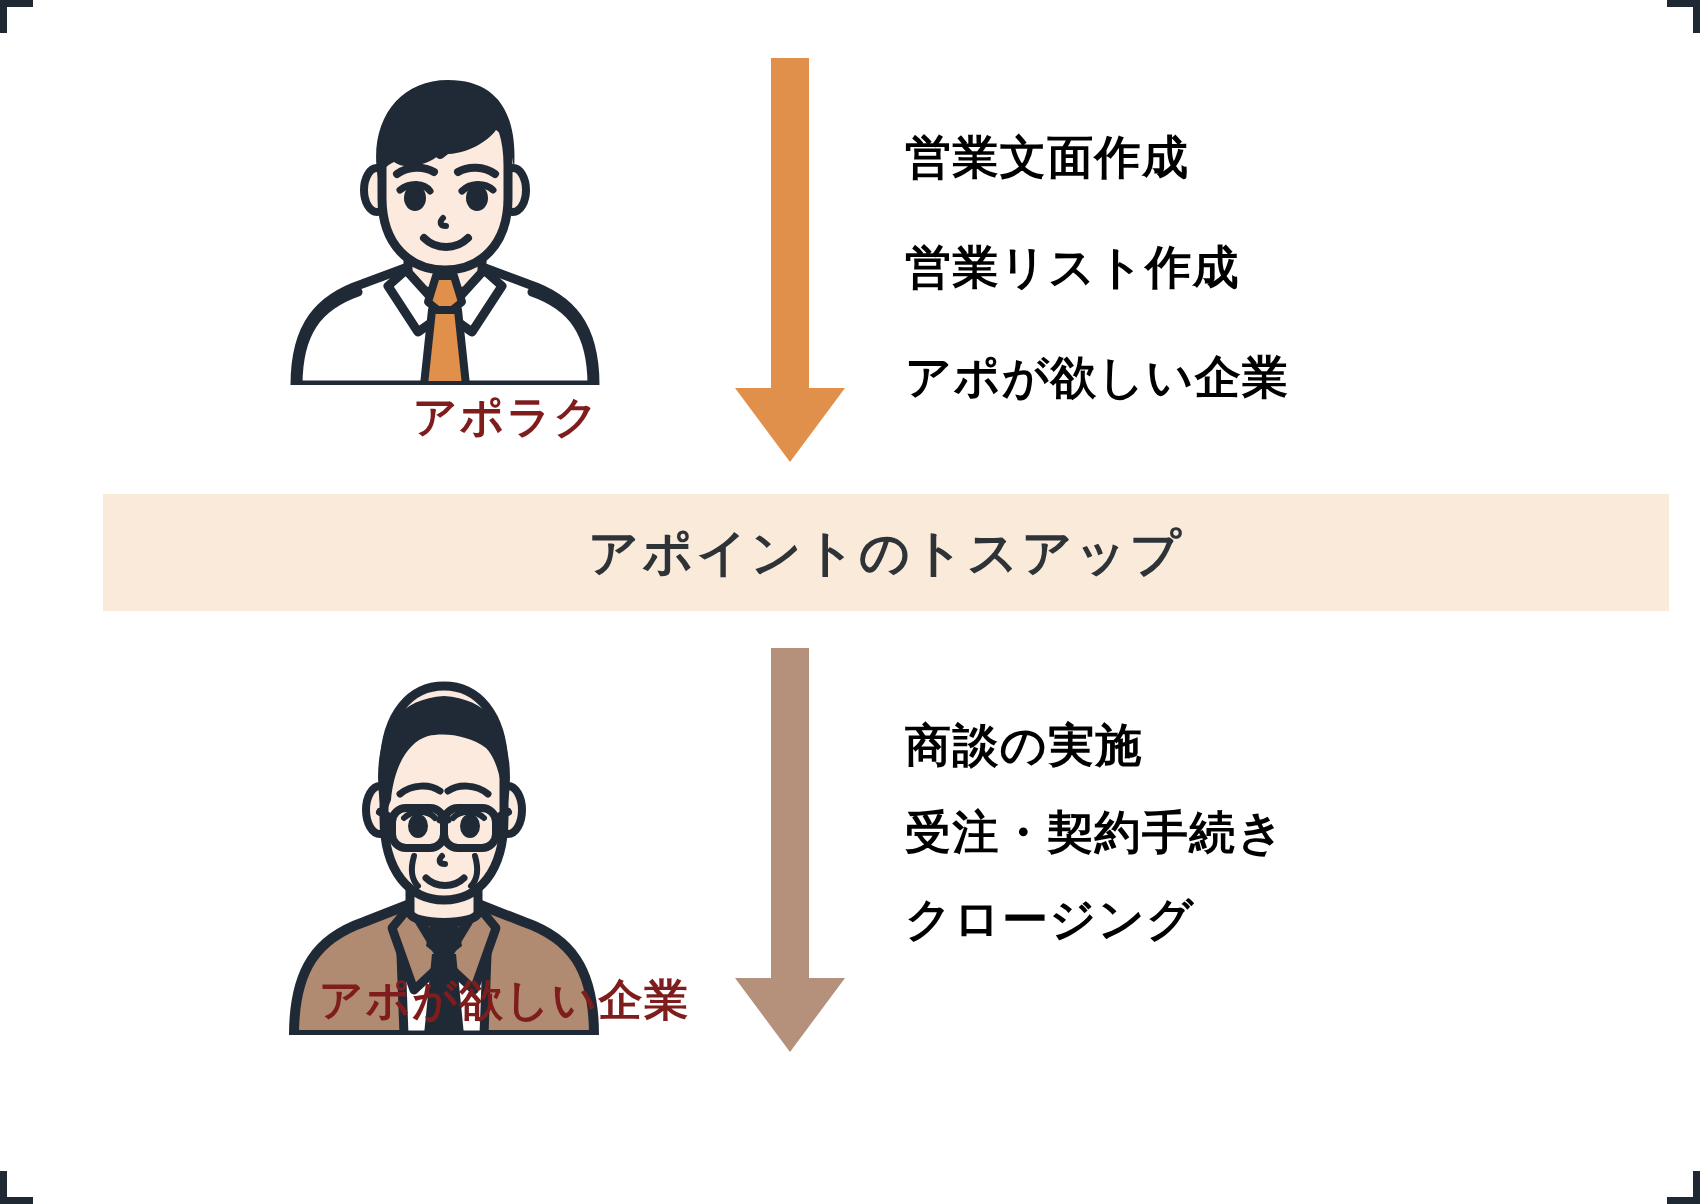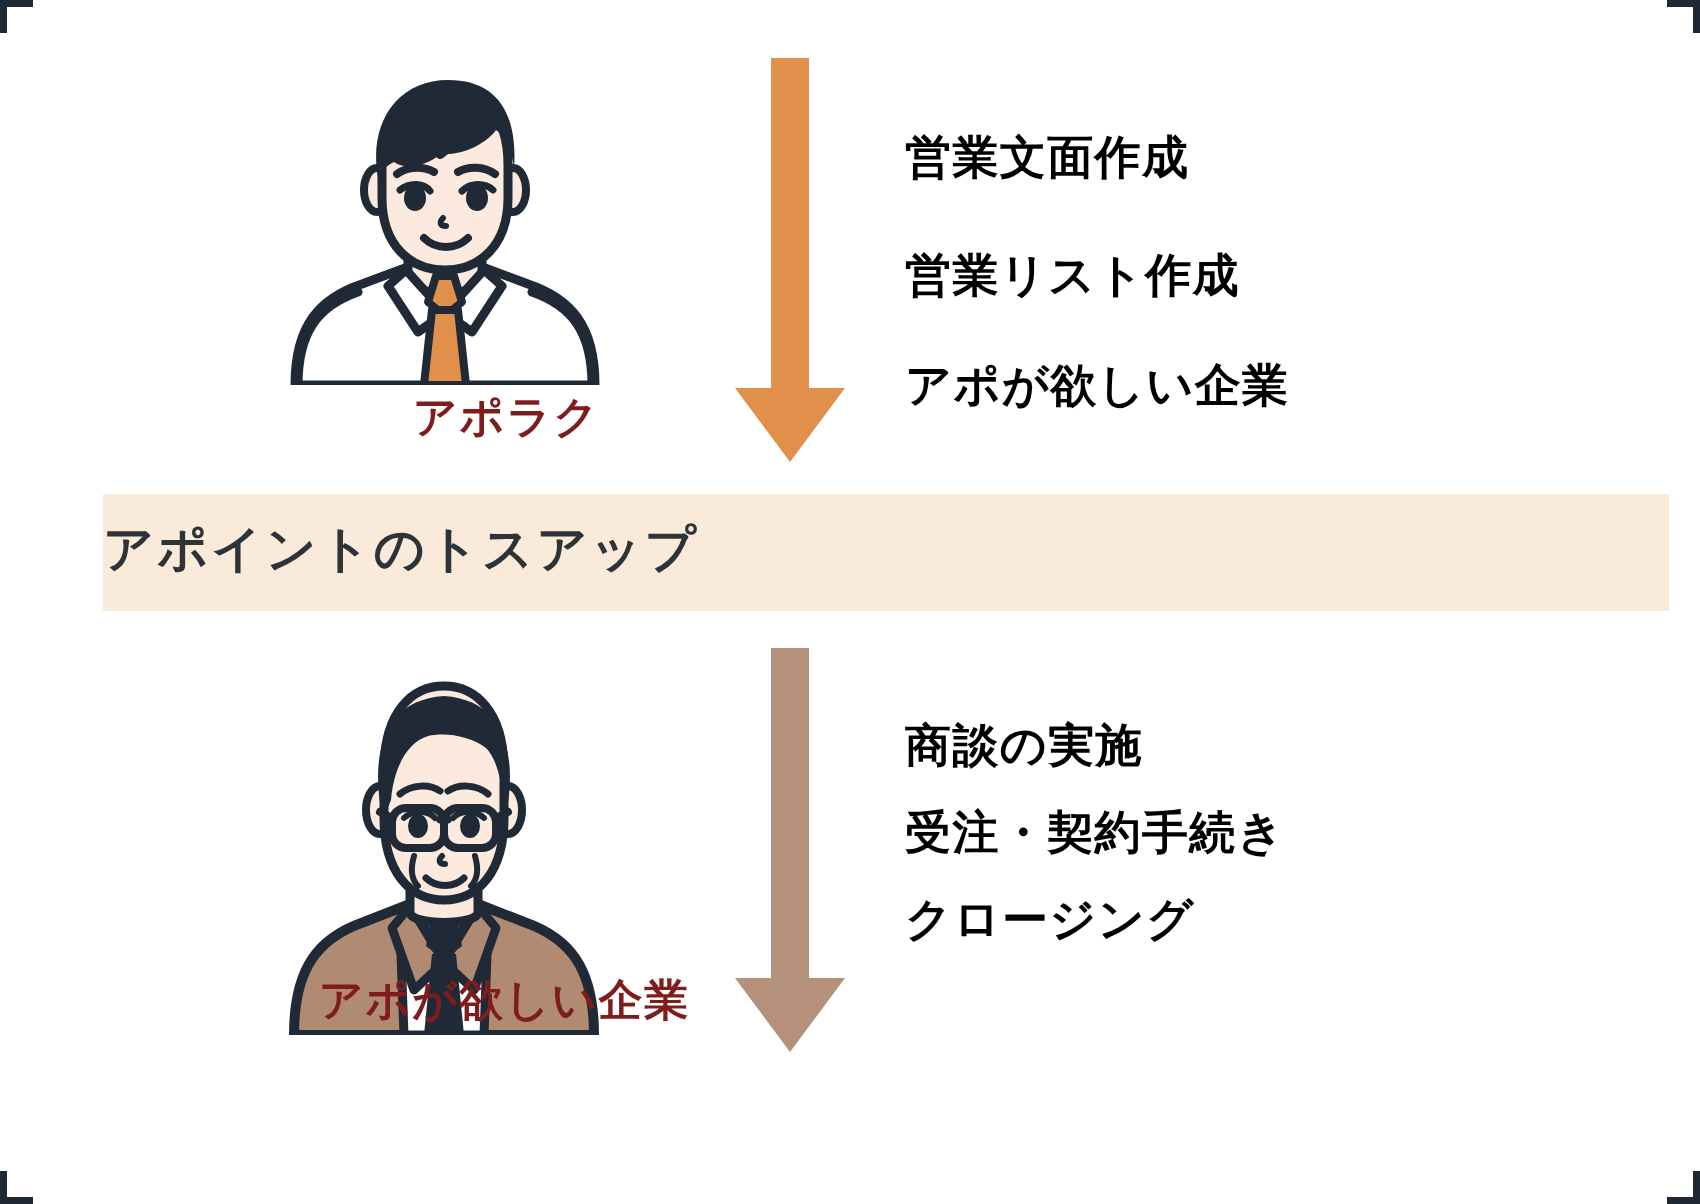--- a/index.html
+++ b/index.html
@@ -62,21 +62,21 @@
     letter-spacing: 0.03em;
     white-space: nowrap;
     line-height: 1;
   }
 
   
   .banner {
     position: absolute;
     display: flex;
     align-items: center;
-    font-family: Liberation Mono, monospace;
+    justify-content: center;
   }
   .banner-text {
     font-weight: 700;
     color: #2e3338;
     letter-spacing: 0.06em;
     white-space: nowrap;
     line-height: 1;
   }
 </style>
 </head>
@@ -134,21 +134,21 @@
   </div>
 
   <div class="arrow" style="left:735px; top:58px; width:110px; height:404px;">
     <svg width="110" height="404" viewBox="0 0 110 404">
       <polygon points="36,0 74,0 74,330 110,330 55,404 0,330 36,330" fill="#e0904a"></polygon>
     </svg>
   </div>
 
   <div class="task-list" style="left:905px; top:134px; width:620px; gap:64px;">
     <div class="task-line" style="font-size:46px;">営業文面作成</div>
-    <div class="task-line" style="font-size:46px;margin-top:8px;">営業リスト作成</div>
+    <div class="task-line" style="font-size:46px;">営業リスト作成</div>
     <div class="task-line" style="font-size:46px;">アポが欲しい企業</div>
   </div>
 
   <div class="banner" style="left:103px; top:494px; width:1566px; height:117px; background:#faeada;">
     <span class="banner-text" style="font-size:50px;">アポイントのトスアップ</span>
   </div>
 
   <div class="avatar-wrap" style="left:288px; top:660px; width:312px; height:375px;">
     <svg class="avatar-svg" viewBox="0 0 312 375" width="312" height="375">
 

